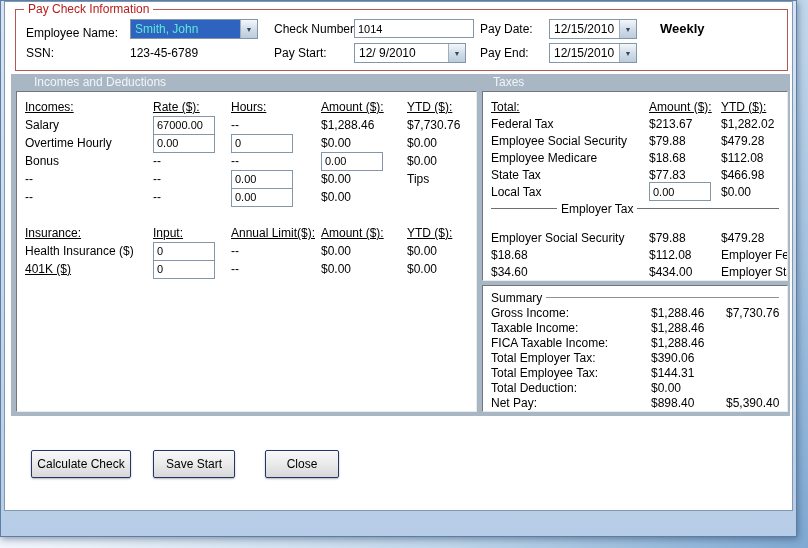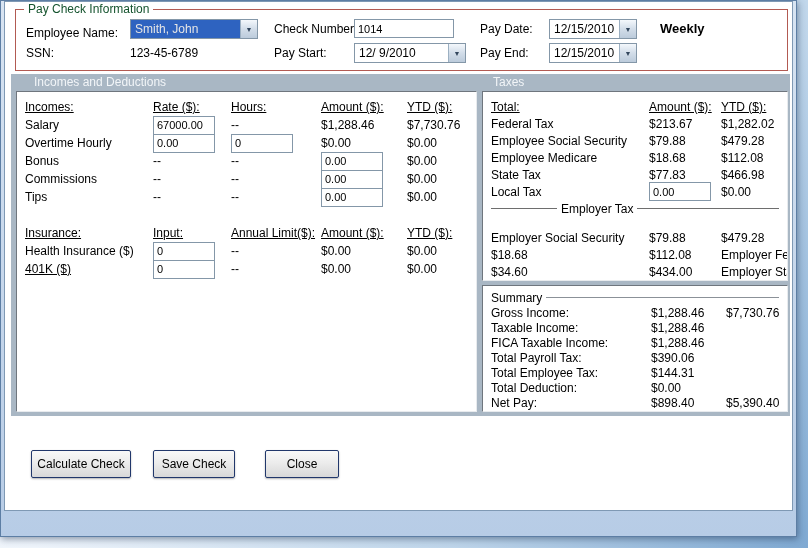--- a/index.html
+++ b/index.html
@@ -17,28 +17,28 @@
   .win-controls{margin-left:auto;display:flex;align-self:flex-start;padding-right:6px;}
   .wbtn{width:27px;height:18px;display:flex;align-items:center;justify-content:center;
     font-size:9px;color:#fff;border:1px solid #2c3e5d;border-top:none;margin-left:1px;
     background:linear-gradient(#7d95b5,#47618a 45%,#2e4a76 46%,#3a5a8a);
     border-radius:0 0 3px 3px;text-shadow:0 1px 1px rgba(0,0,0,.5);cursor:default;}
   .wbtn.close{width:42px;font-size:10px;border-color:#6e1a0e;
     background:linear-gradient(#f0a08c,#d4593f 45%,#b83722 46%,#c94f30);}
   .client{position:relative;margin:0 3px 3px;height:calc(100% - 25px);background:#fff;
     border:1px solid #7f99b4;overflow:hidden;}
   .groupbox{position:relative;margin:7px 4px 3px 10px;height:62px;border:1px solid #b25a52;}
-  .legend{position:absolute;top:-8px;left:8px;background:#fff;padding:0 4px;font-size:12px;color:#14532d;white-space:nowrap;}
+  .legend{position:absolute;top:-8px;left:8px;background:#fff;padding:0 4px;font-size:12px;color:#b91c1c;white-space:nowrap;}
   .gb-item{position:absolute;white-space:nowrap;}
   .bold{font-weight:bold;font-size:13px;}
   .tbox{border:1px solid #8497a8;height:19px;font:11px "Liberation Sans",sans-serif;padding:0 3px;background:#fff;}
-  .w62{width:62px;}.w100{width:100px;}
+  .w62{width:62px;}.w100{width:120px;}
   .combo{position:absolute;height:20px;border:1px solid #8497a8;background:#fff;display:flex;overflow:hidden;}
   .combo .val{flex:1;padding:2px 4px;font-size:12px;white-space:nowrap;overflow:hidden;}
-  .combo .val.sel{background:#2e63c0;color:#e5e5e5;}
+  .combo .val.sel{background:#2e63c0;color:#5eead4;}
   .combo .arrow{width:17px;display:flex;align-items:center;justify-content:center;font-size:7px;color:#33475e;
     border-left:1px solid #9cb0c2;background:linear-gradient(#f4f8fc,#d2dde9 50%,#bccbdb);}
   .graybar{position:relative;margin:3px 2px 0 6px;height:342px;background:#a9b7c4;}
   .sec-label{position:absolute;top:1px;color:#f2f5f8;font-size:12px;white-space:nowrap;margin-left:11px;}
   .panel{position:absolute;background:#fff;border:1px solid;border-color:#6f767e #e8ebee #e8ebee #6f767e;overflow:hidden;}
   .panel.incomes{left:5px;top:17px;width:461px;height:321px;padding:6px 0 0 8px;}
   .panel.taxes{left:471px;top:17px;width:306px;height:190px;padding:6px 0 0 8px;}
   .panel.summary{left:471px;top:211px;width:306px;height:127px;padding:4px 8px 0 8px;}
   .igrid{display:grid;grid-template-columns:128px 78px 90px 86px auto;grid-auto-rows:18px;align-items:center;}
   .tgrid{display:grid;grid-template-columns:158px 72px auto;grid-auto-rows:17px;align-items:center;}
@@ -127,21 +127,20 @@
           <span class="cell"><input class="tbox w62" value="0" style=""></span>
           <span class="cell">$0.00</span>
           <span class="cell">$0.00</span>
 
           <span class="cell">Bonus</span>
           <span class="cell">--</span>
           <span class="cell">--</span>
           <span class="cell"><input class="tbox w62" value="0.00" style=""></span>
           <span class="cell">$0.00</span>
 
-          <span class="cell">Commissions</span>
           <span class="cell">--</span>
           <span class="cell">--</span>
           <span class="cell"><input class="tbox w62" value="0.00" style=""></span>
           <span class="cell">$0.00</span>
 
           <span class="cell">Tips</span>
           <span class="cell">--</span>
           <span class="cell">--</span>
           <span class="cell"><input class="tbox w62" value="0.00" style=""></span>
           <span class="cell">$0.00</span>
@@ -230,39 +229,39 @@
           <span class="cell">$7,730.76</span>
 
           <span class="cell">Taxable Income:</span>
           <span class="cell">$1,288.46</span>
           <span class="cell"></span>
 
           <span class="cell">FICA Taxable Income:</span>
           <span class="cell">$1,288.46</span>
           <span class="cell"></span>
 
-          <span class="cell">Total Payroll Tax:</span>
+          <span class="cell">Total Employer Tax:</span>
           <span class="cell">$390.06</span>
           <span class="cell"></span>
 
           <span class="cell">Total Employee Tax:</span>
           <span class="cell">$144.31</span>
           <span class="cell"></span>
 
           <span class="cell">Total Deduction:</span>
           <span class="cell">$0.00</span>
           <span class="cell"></span>
 
           <span class="cell">Net Pay:</span>
           <span class="cell">$898.40</span>
           <span class="cell">$5,390.40</span>
         </div>
       </div>
     </div>
 
     <div class="footer">
       <button class="btn calc">Calculate Check</button>
-      <button class="btn save">Save Check</button>
+      <button class="btn save">Save Start</button>
       <button class="btn closebtn">Close</button>
     </div>
 
   </div>
 </div>
 
 </body></html>

